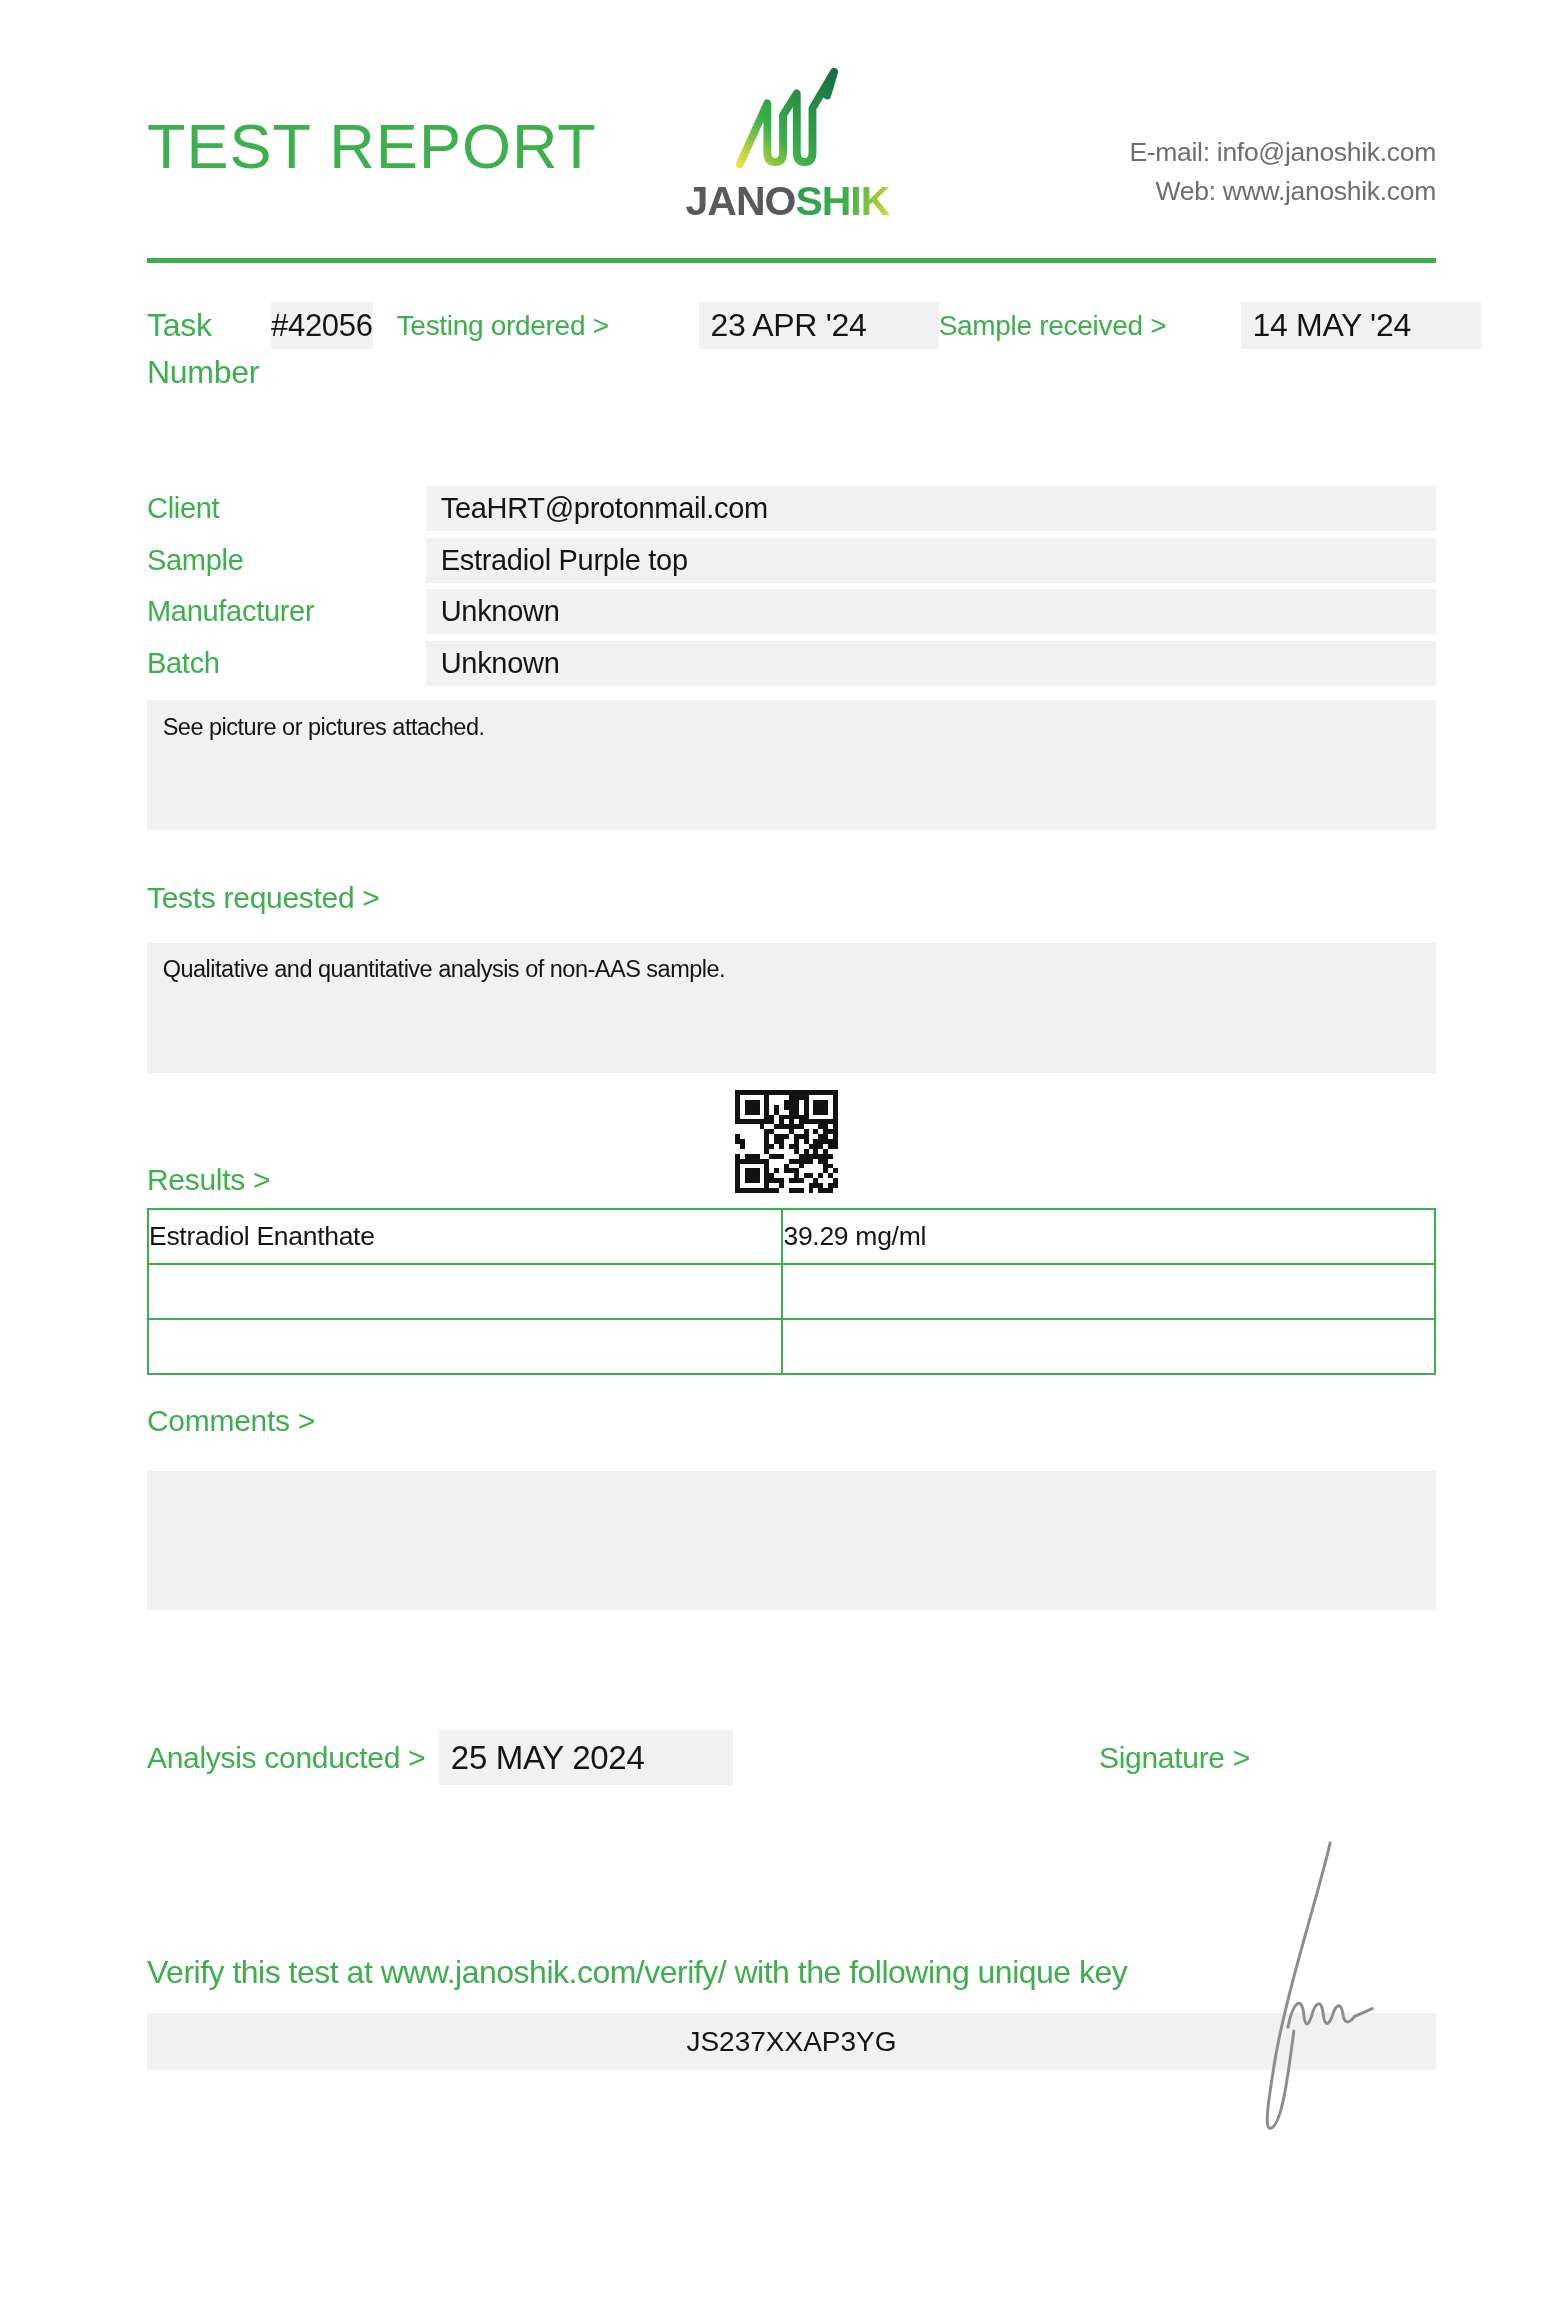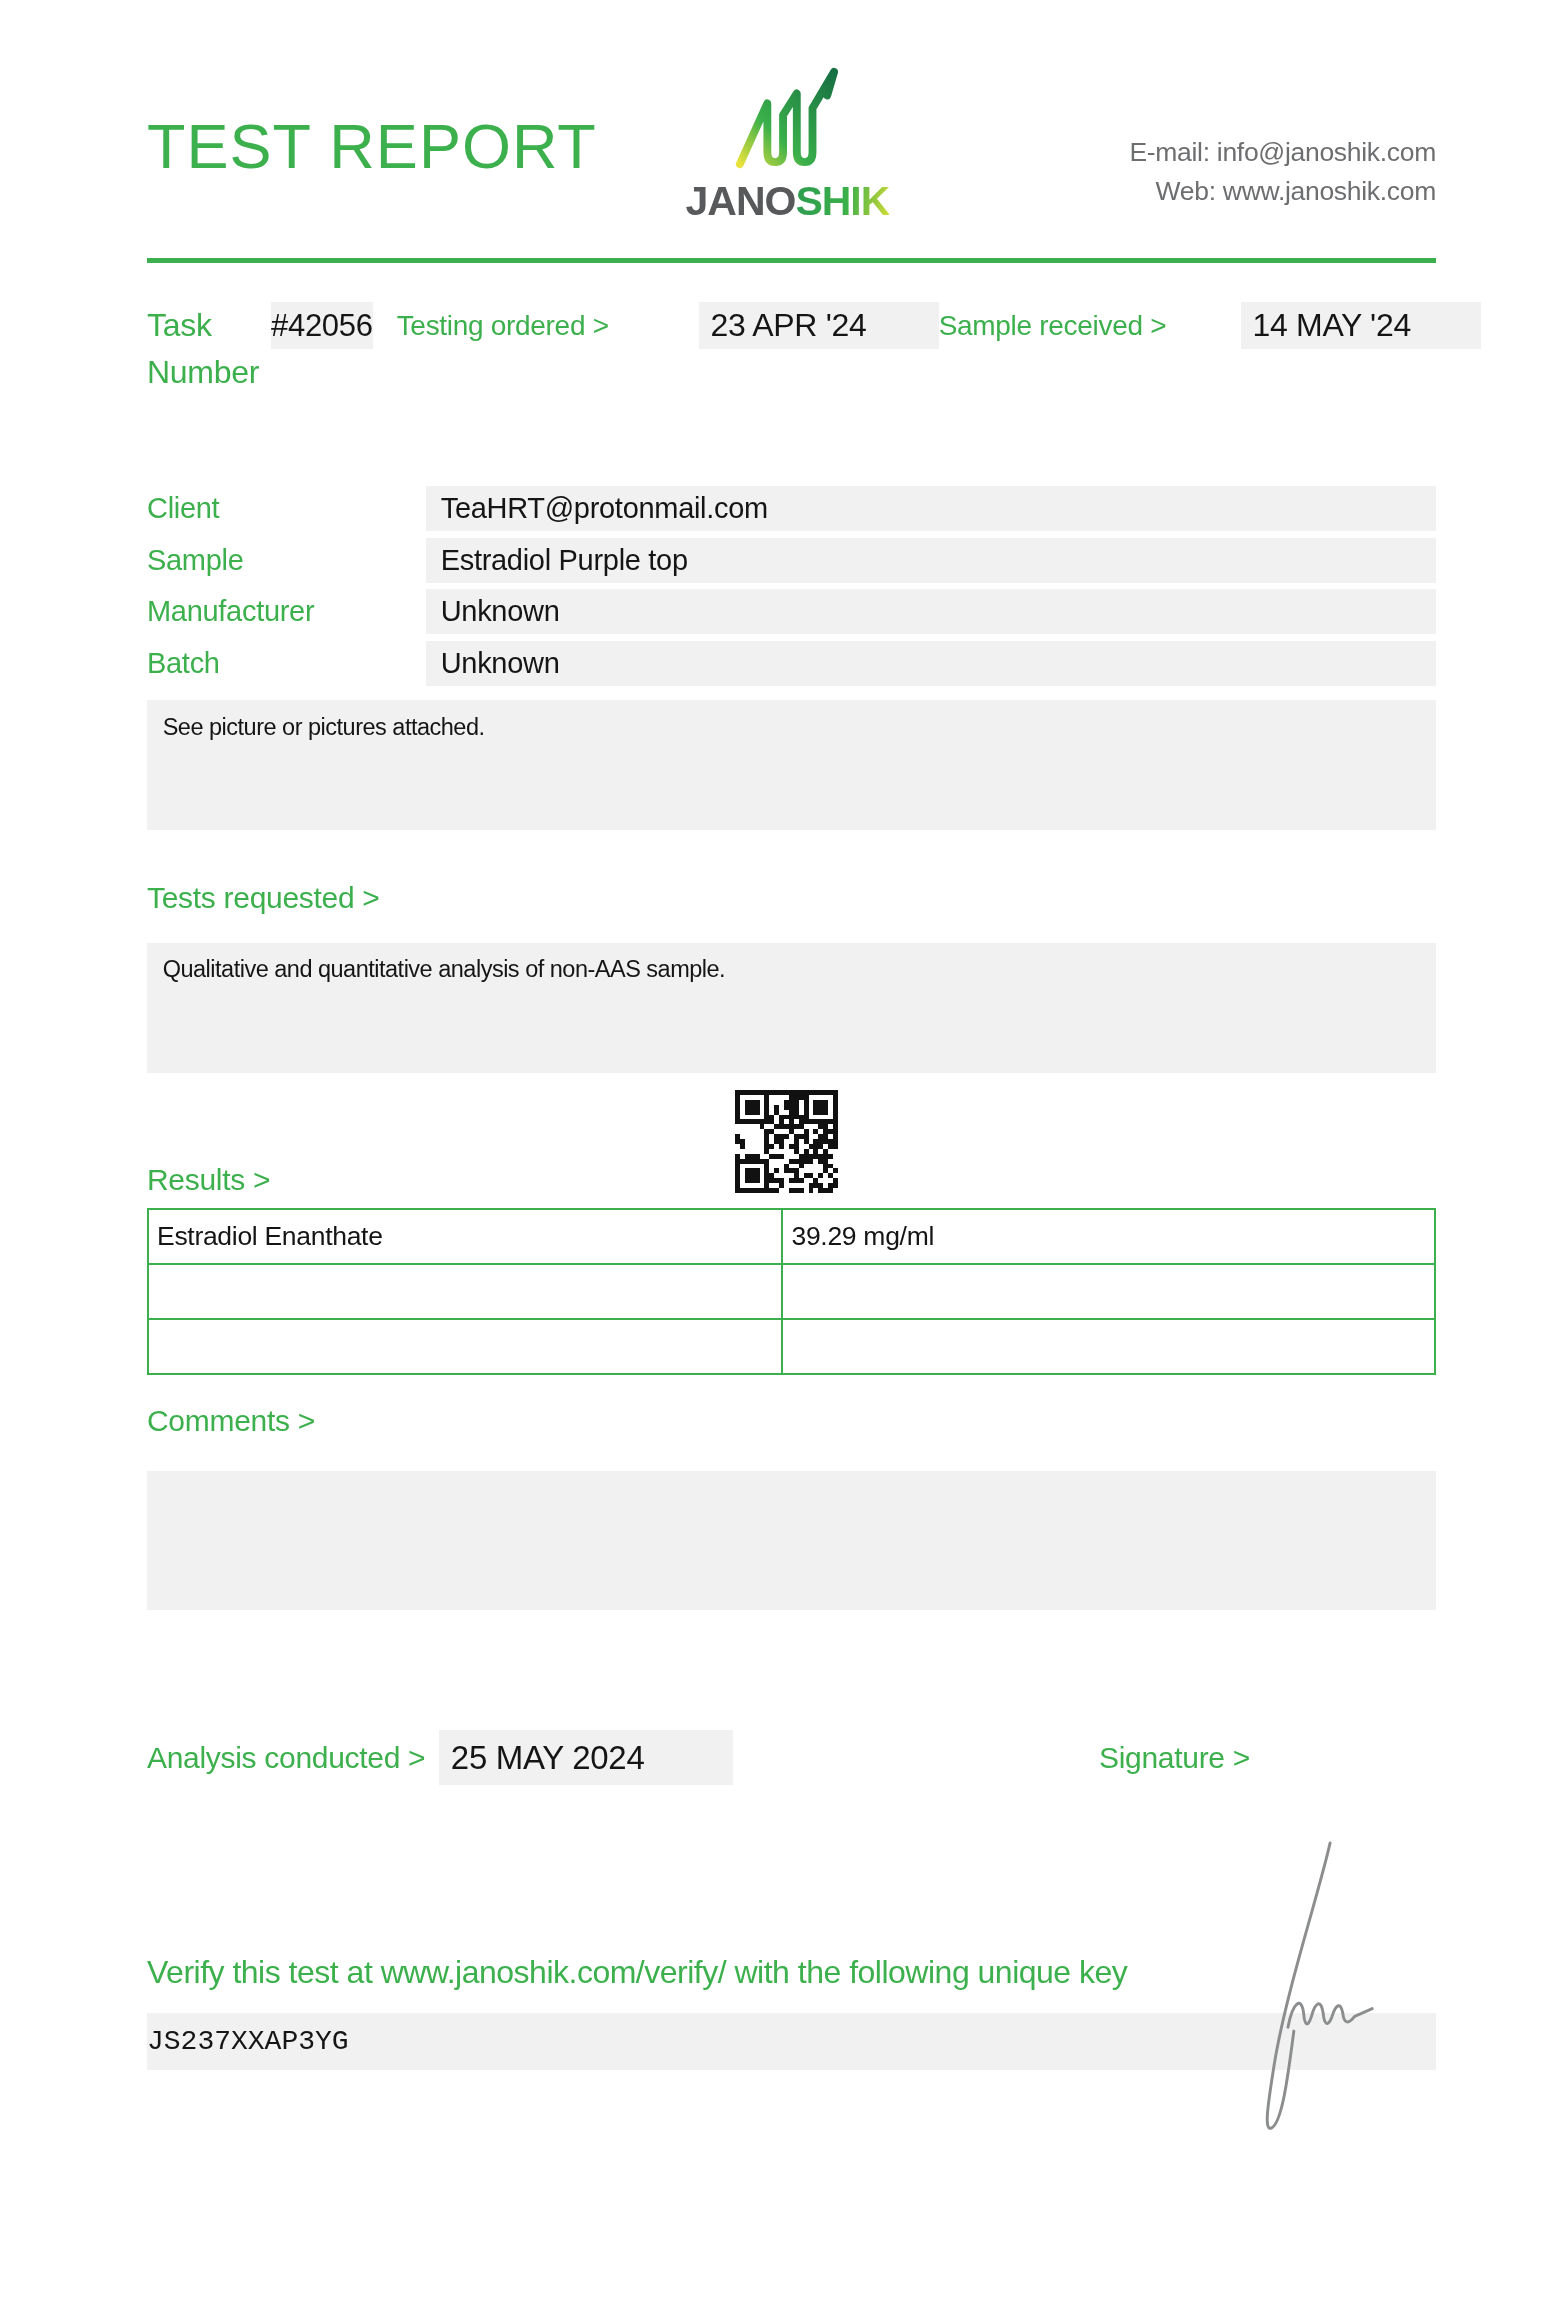--- a/index.html
+++ b/index.html
@@ -50,35 +50,35 @@
   .sd-heading { margin-top:90px; }
   .text-box { margin-top:27.4px; height:130px; padding:13.7px 15.7px; font-size:23.5px; letter-spacing:-0.5px; }
   .tr-heading { margin-top:51px; }
 
   
   .results-header { position:relative; height:118px; margin-top:11.8px; }
   .results-heading { position:absolute; left:0; bottom:5px; }
   .qr { position:absolute; left:588px; top:5.9px; width:103px; height:103px; }
 
   table.results { width:100%; border-collapse:collapse; margin-top:5.9px; }
-  table.results td { border:2.9px solid #3cb04c; height:55px; font-size:26.5px; padding:0 8px; }
+  table.results td { border:2.9px solid #3cb04c; height:55px; font-size:26.5px; padding:0 0; }
   td.col-analyte { width:49.3%; }
 
   .comments-heading { margin-top:29px; }
   .comments-box { margin-top:33px; height:139px; padding:13.7px 15.7px; font-size:23.5px; }
 
   
   .analysis-row { display:flex; align-items:center; margin-top:120px; height:55px; }
   .analysis-label { font-size:30px; margin-right:13.7px; }
   .analysis-value { width:294px; height:55px; line-height:55px; font-size:33px; padding-left:11.8px; }
   .sig-label { font-size:30px; margin-left:auto; margin-right:186px; }
   .signature { position:absolute; left:1237px; top:1835px; }
 
   .verify-line { margin-top:169px; font-size:32px; color:#3cb04c; letter-spacing:-0.5px; }
-  .key-box { margin-top:21.6px; height:57px; line-height:57px; font-size:28px; letter-spacing:0;font-family:Liberation Mono, monospace; }
+  .key-box { margin-top:21.6px; height:57px; line-height:57px; text-align:center; font-size:28px; letter-spacing:0; }
 </style>
 </head>
 <body>
 
 <div class="page">
   <div class="content">
 
     <div class="header">
       <div class="report-title">TEST REPORT</div>
 

